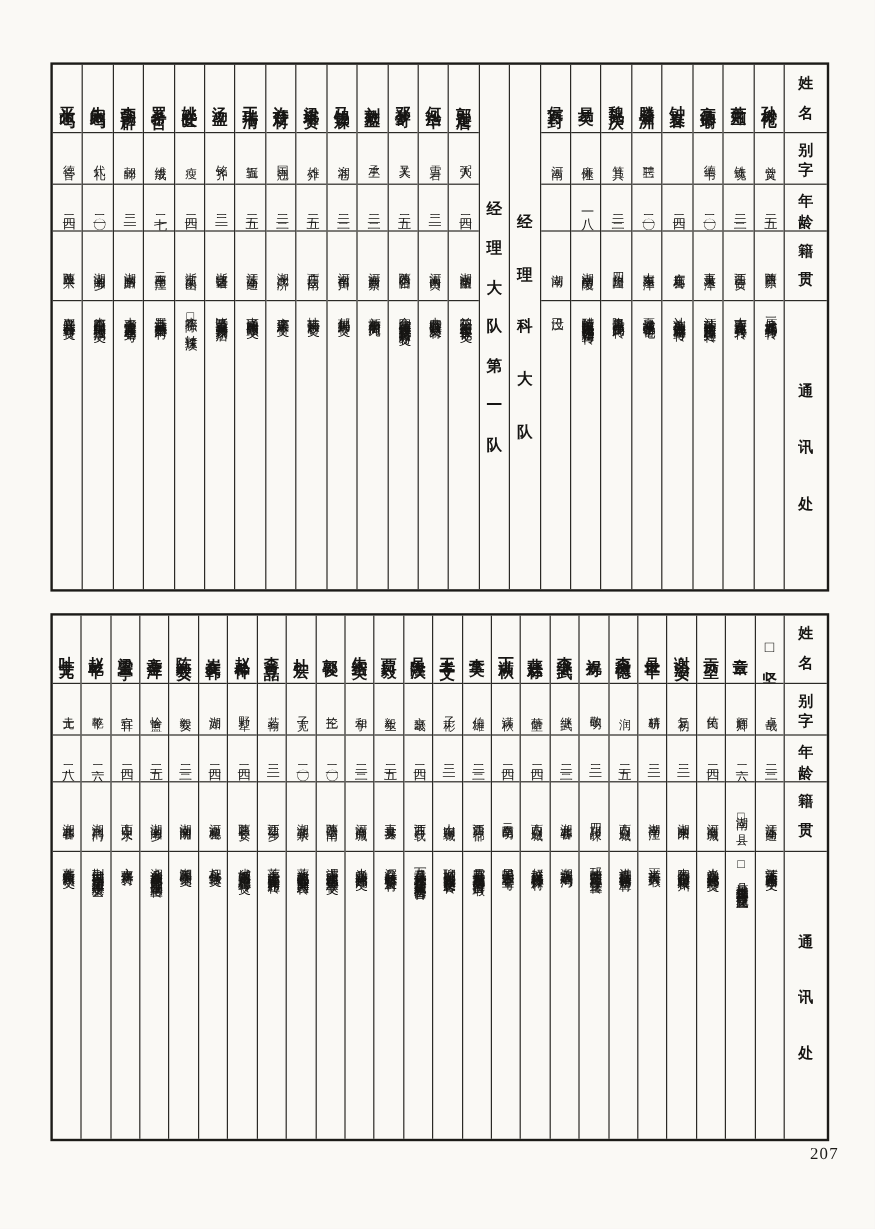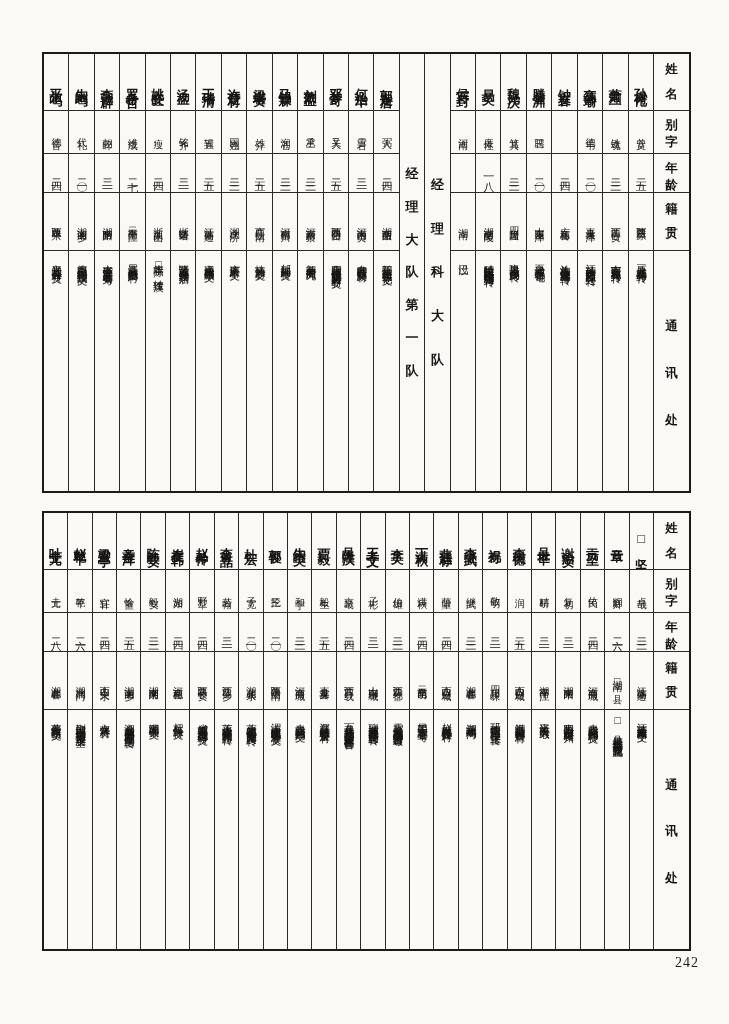--- a/index.html
+++ b/index.html
@@ -962,14 +962,14 @@
         </div>
         <div class="cell cell-origin">
           <span class="v">湖北蕲春</span>
         </div>
         <div class="cell cell-addr">
           <span class="v">蕲春伍家药镇交</span>
         </div>
       </div>
     </div>
 
-  <div class="page-number">242</div>
+  <div class="page-number">207</div>
 </div>
 
 </body></html>

